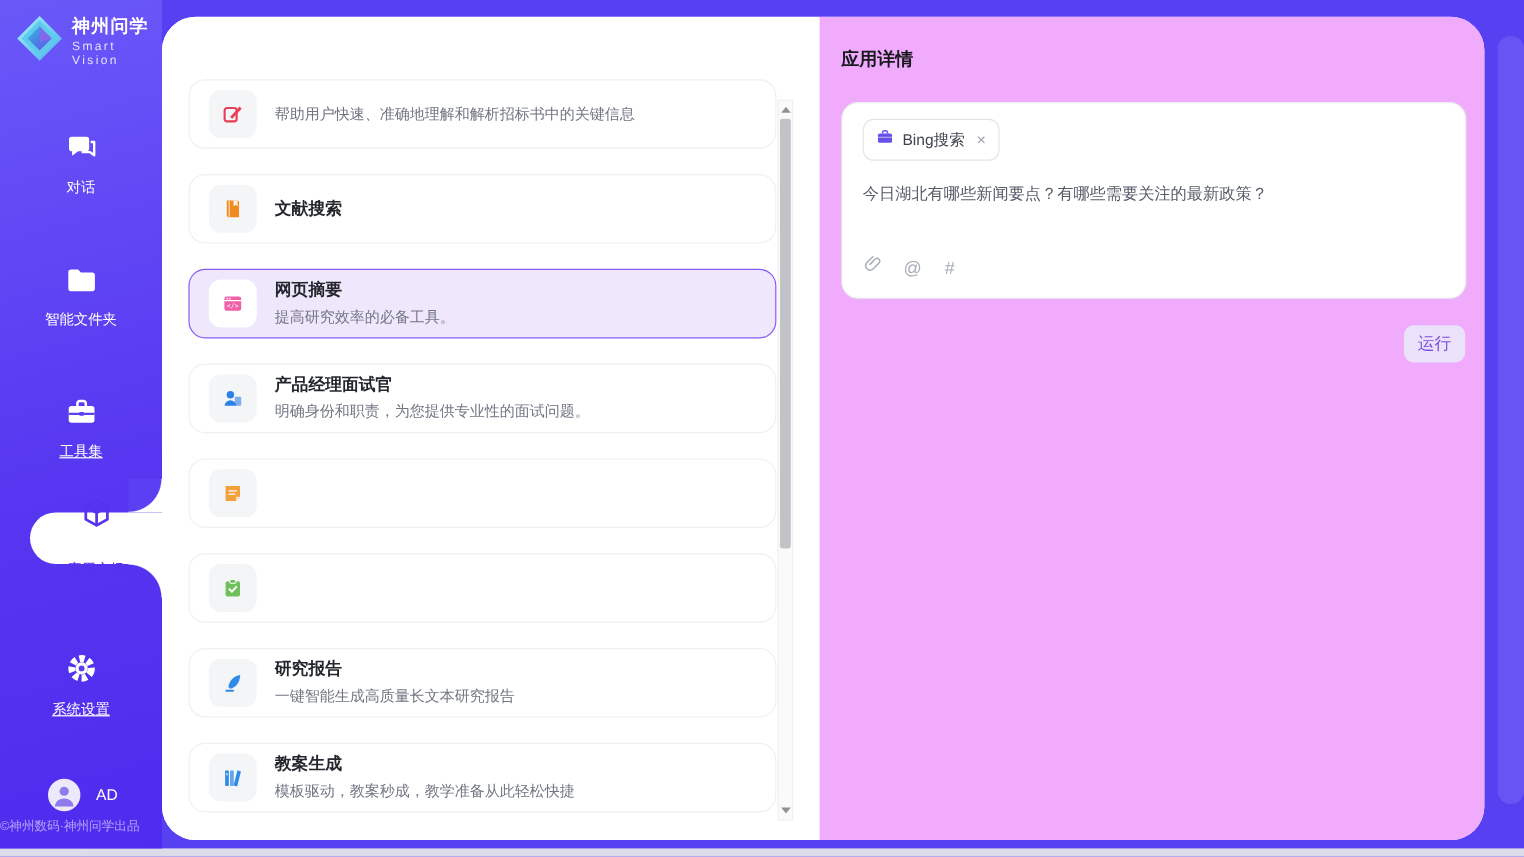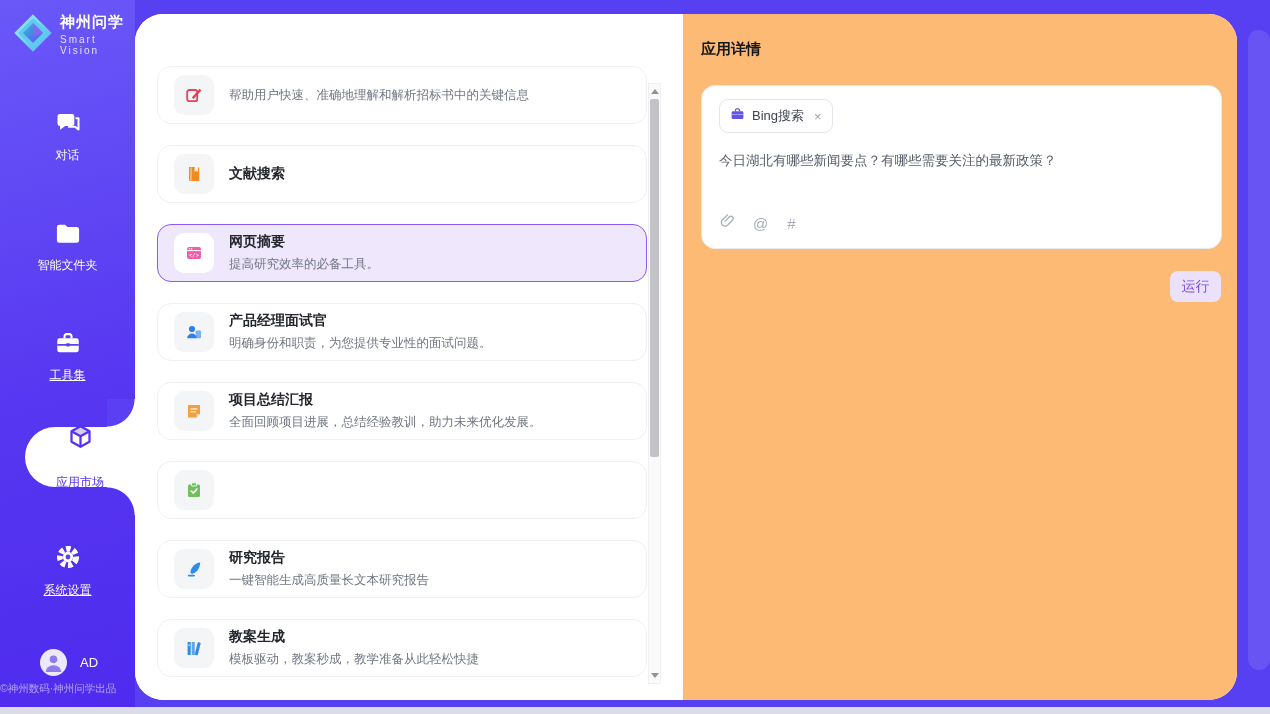--- a/index.html
+++ b/index.html
@@ -15,21 +15,21 @@
     background:linear-gradient(165deg,#6A58F8 0%,#5737F1 55%,#4E2BEE 100%); z-index:2; }
   .brand { position:absolute; top:13px; left:14px; display:flex; align-items:center; gap:8px; }
   .brand-text .cn { color:#fff; font-size:15px; font-weight:bold; letter-spacing:1px; }
   .brand-text .en { color:#E4E0FD; font-size:10px; letter-spacing:2px; margin-top:2px; }
 
   .nav-item { position:absolute; left:0; width:135px; display:flex; flex-direction:column; align-items:center; gap:7px; cursor:pointer; }
   .nav-item .lbl { color:#fff; font-size:12px; }
   .nav-item .lbl.u { text-decoration:underline; }
   .ni-1 { top:110px; } .ni-2 { top:222px; } .ni-3 { top:330px; } .ni-5 { top:543px; }
 
-  .nav-bubble { position:absolute; left:25px; top:427px; width:110px; height:60px; background:#fff;
+  .nav-bubble { position:absolute; left:25px; top:427px; width:110px; height:43px; background:#fff;
     border-radius:30px 0 0 30px; display:flex; flex-direction:column; align-items:center; justify-content:center; gap:20px; cursor:pointer; }
   .nav-bubble::before { content:""; position:absolute; right:0; top:-28px; width:28px; height:28px;
     background:radial-gradient(circle at 0 0, #5B3FF2 27px, #fff 28px); }
   .nav-bubble::after { content:""; position:absolute; right:0; bottom:-28px; width:28px; height:28px;
     background:radial-gradient(circle at 0 100%, #5433F0 27px, #fff 28px); }
   .nav-bubble .lbl { color:#5632EF; font-size:12px; text-decoration:underline; }
 
   .user-row { position:absolute; left:40px; top:649px; display:flex; align-items:center; gap:13px; cursor:pointer; }
   .avatar { width:27px; height:27px; border-radius:50%; background:#EDE9FC; display:flex; align-items:center; justify-content:center; overflow:hidden; }
   .user-name { color:#fff; font-size:13px; }
@@ -54,21 +54,21 @@
   .app-desc { font-size:12.5px; color:#717682; white-space:nowrap; }
 
   
   .sbar { position:absolute; left:513px; top:69px; width:13px; height:601px; background:#FAFAFB; border:1px solid #F0F0F0; }
   .sbar .arr { position:absolute; left:2px; width:0; height:0; border-left:4px solid transparent; border-right:4px solid transparent; }
   .arr-up { top:5px; border-bottom:5px solid #8E9299; }
   .arr-dn { bottom:5px; border-top:5px solid #8E9299; }
   .sthumb { position:absolute; left:1px; top:15px; width:9px; height:358px; background:#C2C3C6; border-radius:2px; }
 
   
-  .detail-panel { flex:1; background:#fdba74; position:relative; padding:26px 15px 0 18px; }
+  .detail-panel { flex:1; background:#f0abfc; position:relative; padding:26px 15px 0 18px; }
   .detail-card { margin-top:26px; height:164px; background:#fff; border:1px solid #EAEBEF; border-radius:14px;
     position:relative; padding:13px 17px; }
   .tool-tag { display:inline-flex; align-items:center; gap:7px; padding:7px 10px; border:1px solid #E3E5EA;
     border-radius:9px; background:#fff; cursor:pointer; }
   .tool-tag .t-lbl { font-size:13px; color:#3E434E; }
   .tool-tag .t-x { font-size:13px; color:#9AA0AC; margin-left:3px; cursor:pointer; line-height:1; }
   .query-text { margin-top:19px; font-size:13.5px; color:#565C68; }
   .attach-row { position:absolute; left:17px; bottom:14px; display:flex; align-items:center; gap:19px; }
   .attach-glyph { font-size:15px; color:#A7ADB8; cursor:pointer; }
   .run-btn { position:absolute; right:16px; top:257px; width:51px; height:31px; background:#EBE1FB; color:#7A4FE0;
@@ -235,24 +235,20 @@
 
       <div class="app-card">
         <span class="app-ic">
           <svg width="20" height="20" viewBox="0 0 20 20">
             <path d="M4 4 h12 v9 l-3.4 3.4 H4 Z" fill="#F2A03C"></path>
             <path d="M12.6 16.4 v-3.4 h3.4 Z" fill="#FFF" opacity=".65"></path>
             <line x1="6.4" y1="8" x2="13.4" y2="8" stroke="#FFF" stroke-width="1.1"></line>
             <line x1="6.4" y1="10.8" x2="12" y2="10.8" stroke="#FFF" stroke-width="1.1"></line>
           </svg>
         </span>
-        <span class="app-txt">
-          <span class="app-name">项目总结汇报</span>
-          <span class="app-desc">全面回顾项目进展，总结经验教训，助力未来优化发展。</span>
-        </span>
       </div>
 
       <div class="app-card">
         <span class="app-ic">
           <svg width="20" height="20" viewBox="0 0 20 20">
             <rect x="4" y="4.4" width="12" height="12.6" rx="1.6" fill="#6FBF5B"></rect>
             <rect x="7.4" y="2.8" width="5.2" height="3.2" rx="1" fill="#6FBF5B" stroke="#FFF" stroke-width=".9"></rect>
             <path d="M7.2 11 l2.1 2.1 3.6-4" stroke="#FFF" stroke-width="1.6" fill="none" stroke-linecap="round"></path>
           </svg>
         </span>

